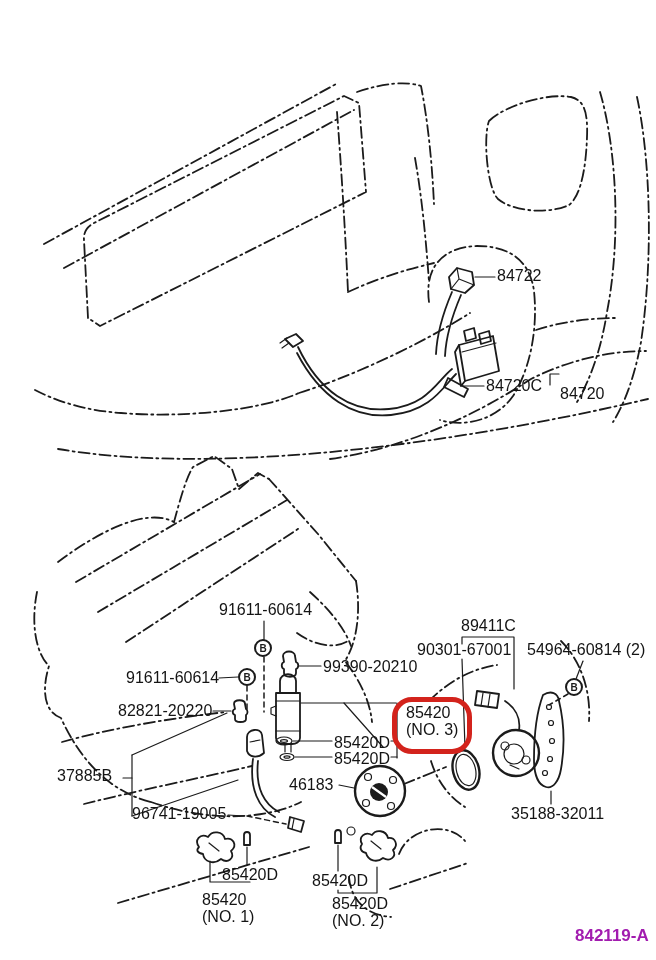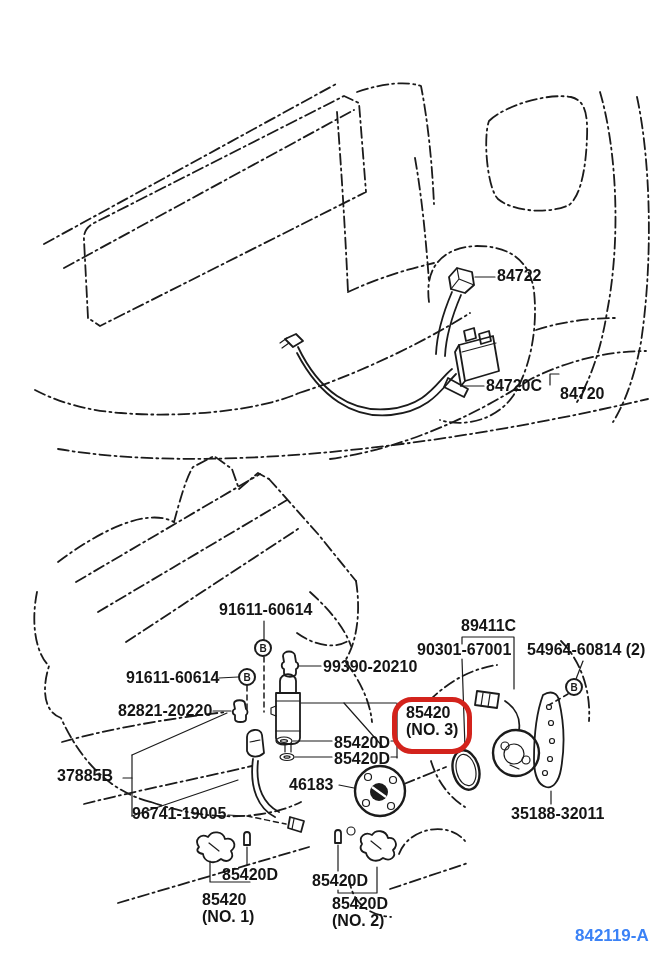--- a/index.html
+++ b/index.html
@@ -9,30 +9,30 @@
   }
   svg.drawing{position:absolute;left:0;top:0;}
   .dd{fill:none;stroke:#1b1b1b;stroke-width:1.8;stroke-dasharray:11 4 2 4;stroke-linecap:round;stroke-linejoin:round;}
   .dsh{fill:none;stroke:#1b1b1b;stroke-width:1.5;stroke-dasharray:5 4;stroke-linecap:round;}
   .sld{fill:none;stroke:#1b1b1b;stroke-width:1.8;stroke-linecap:round;stroke-linejoin:round;}
   .thin{stroke-width:1.2;}
   .thick{stroke-width:2.4;}
   .nutc{fill:#ffffff;stroke:#1b1b1b;stroke-width:2;}
   .nutt{font:bold 10px "Liberation Sans",sans-serif;fill:#1b1b1b;text-anchor:middle;}
   .lbl{
-    position:absolute;font-weight:bold;font-size:16px;line-height:17px;
+    position:absolute;font-weight:normal;font-size:16px;line-height:17px;
     color:#141414;white-space:nowrap;letter-spacing:0;
   }
   .lbl .sub{display:block;}
   .hl-box{
     position:absolute;left:392px;top:697px;width:80px;height:57px;
     border:5px solid #d3231c;border-radius:20px;box-sizing:border-box;
   }
   .footer-code{
-    position:absolute;left:575px;top:926px;font-weight:bold;font-size:17px;color:#3b82f6;
+    position:absolute;left:575px;top:926px;font-weight:bold;font-size:17px;color:#a21caf;
   }
 </style>
 </head>
 <body>
 
 <div class="stage">
 
   <svg class="drawing" width="656" height="960" viewBox="0 0 656 960">
 
     <g>

